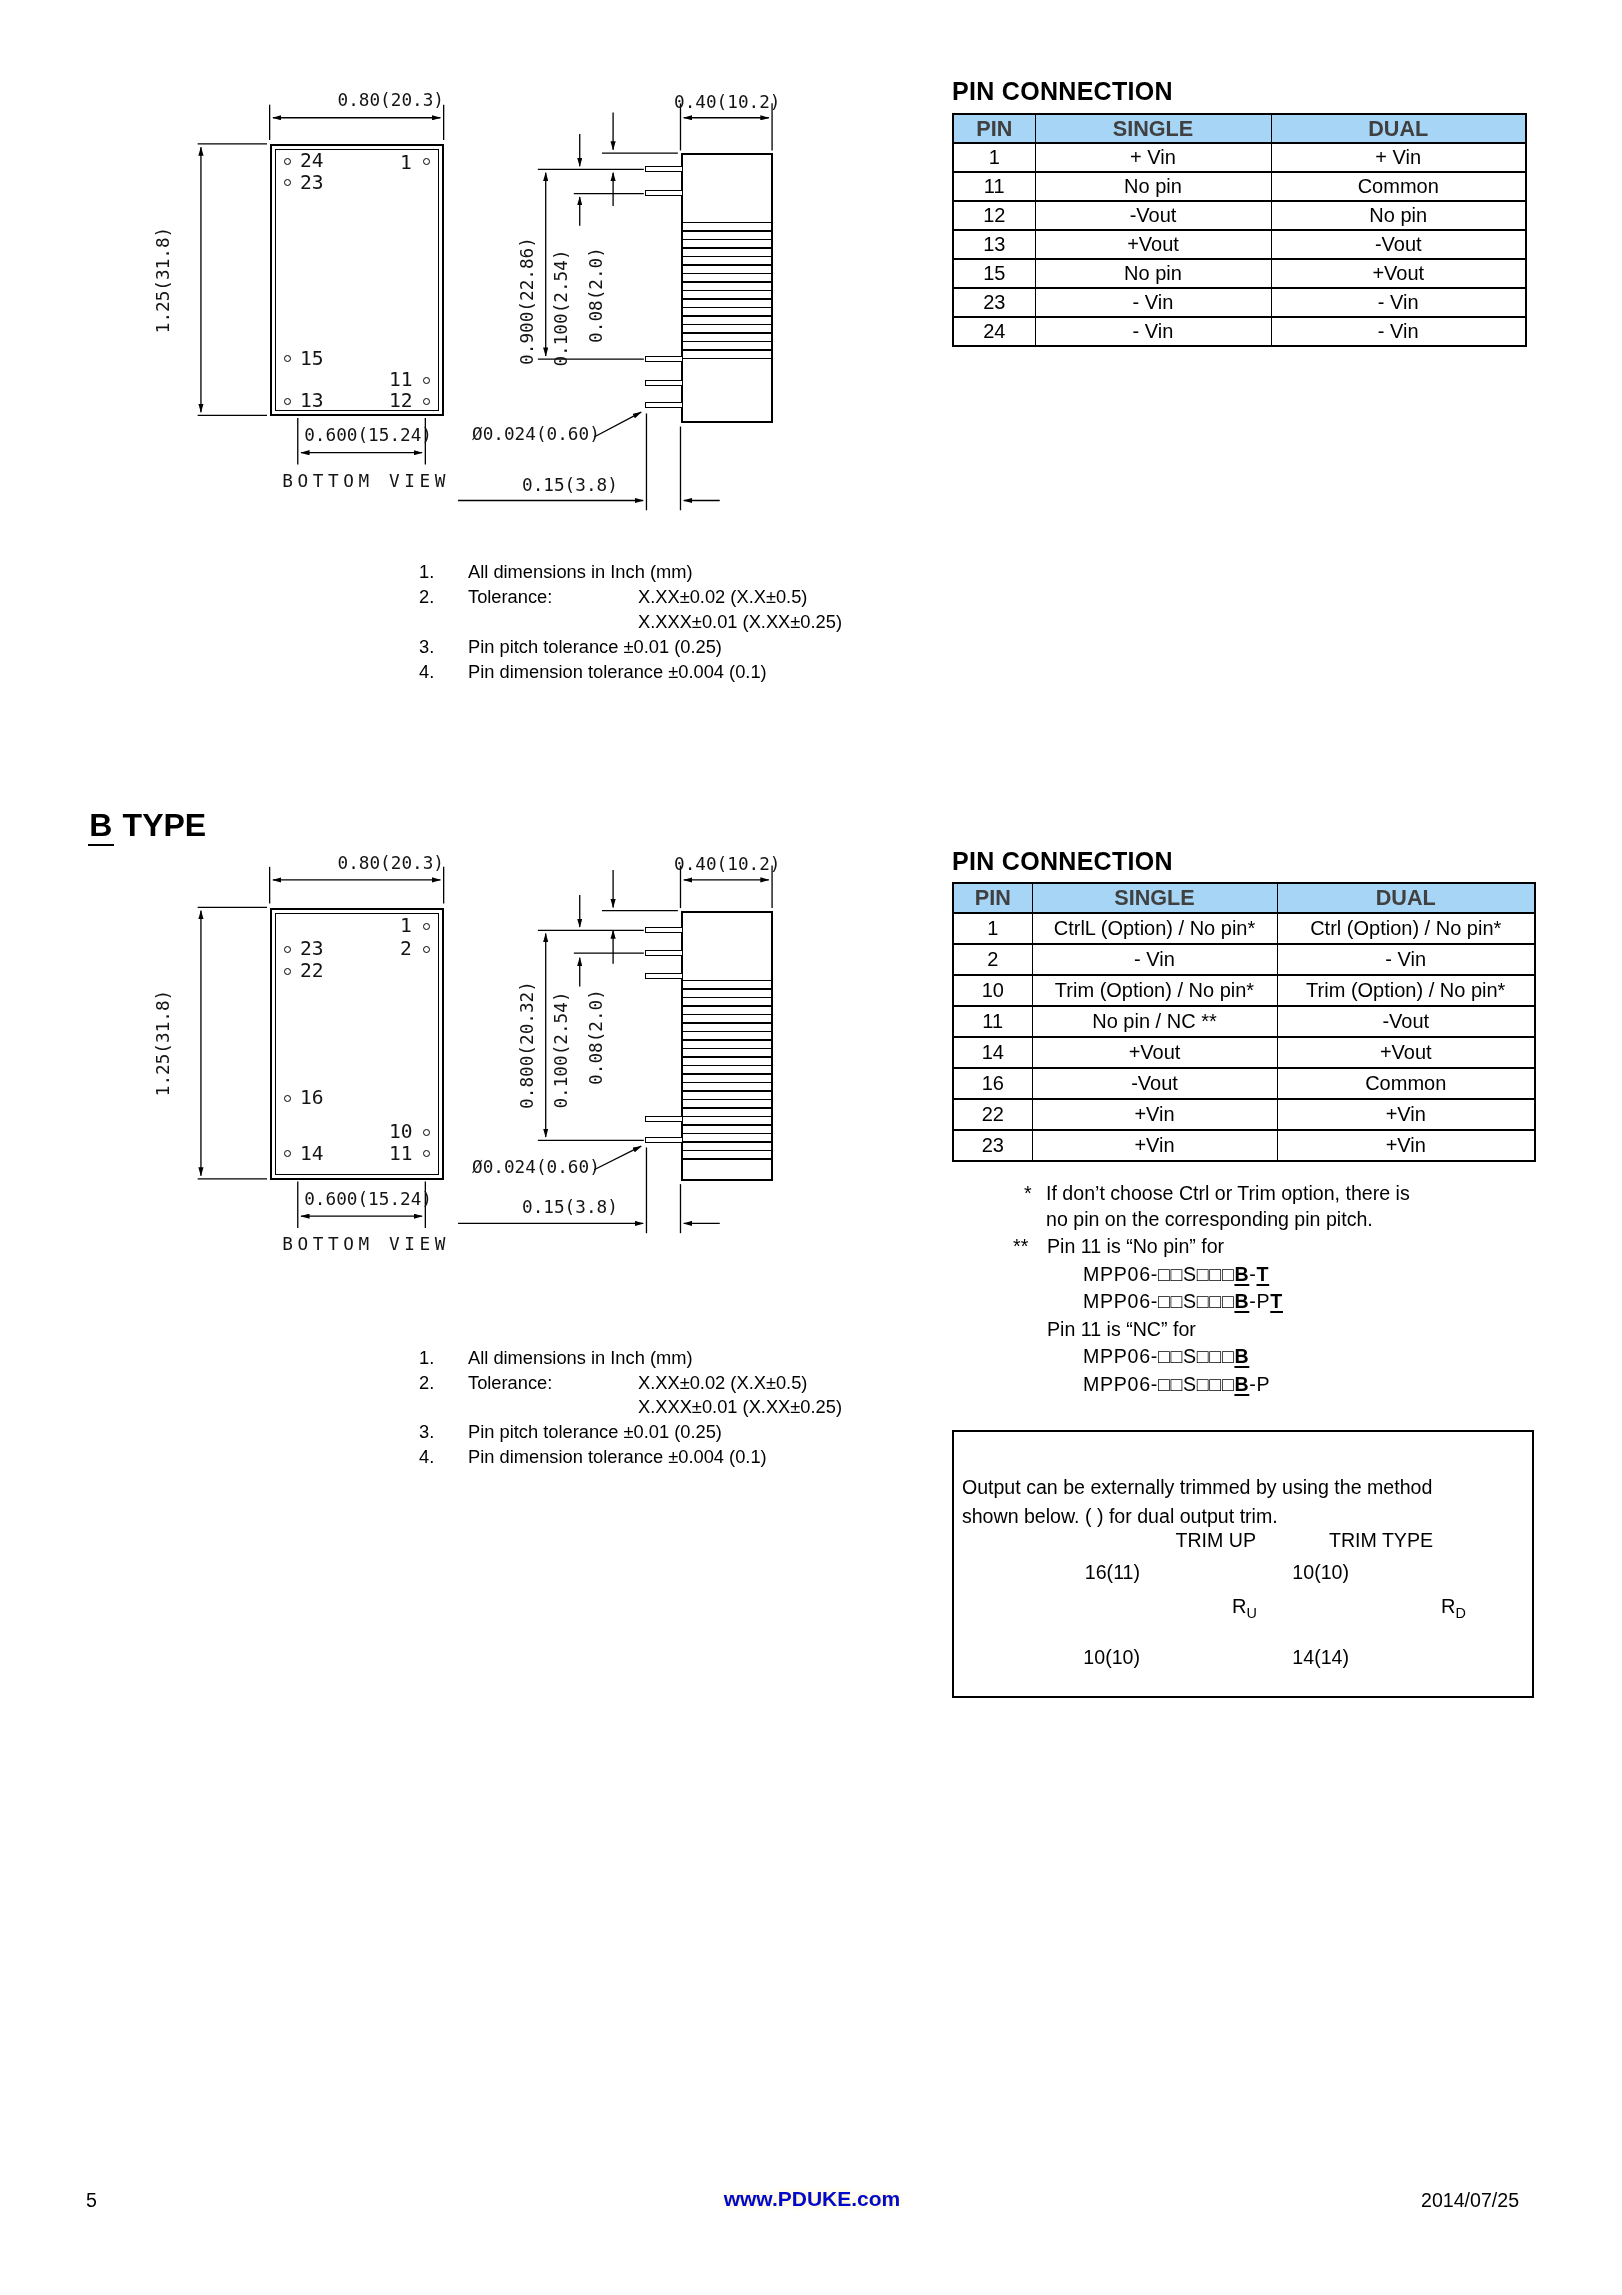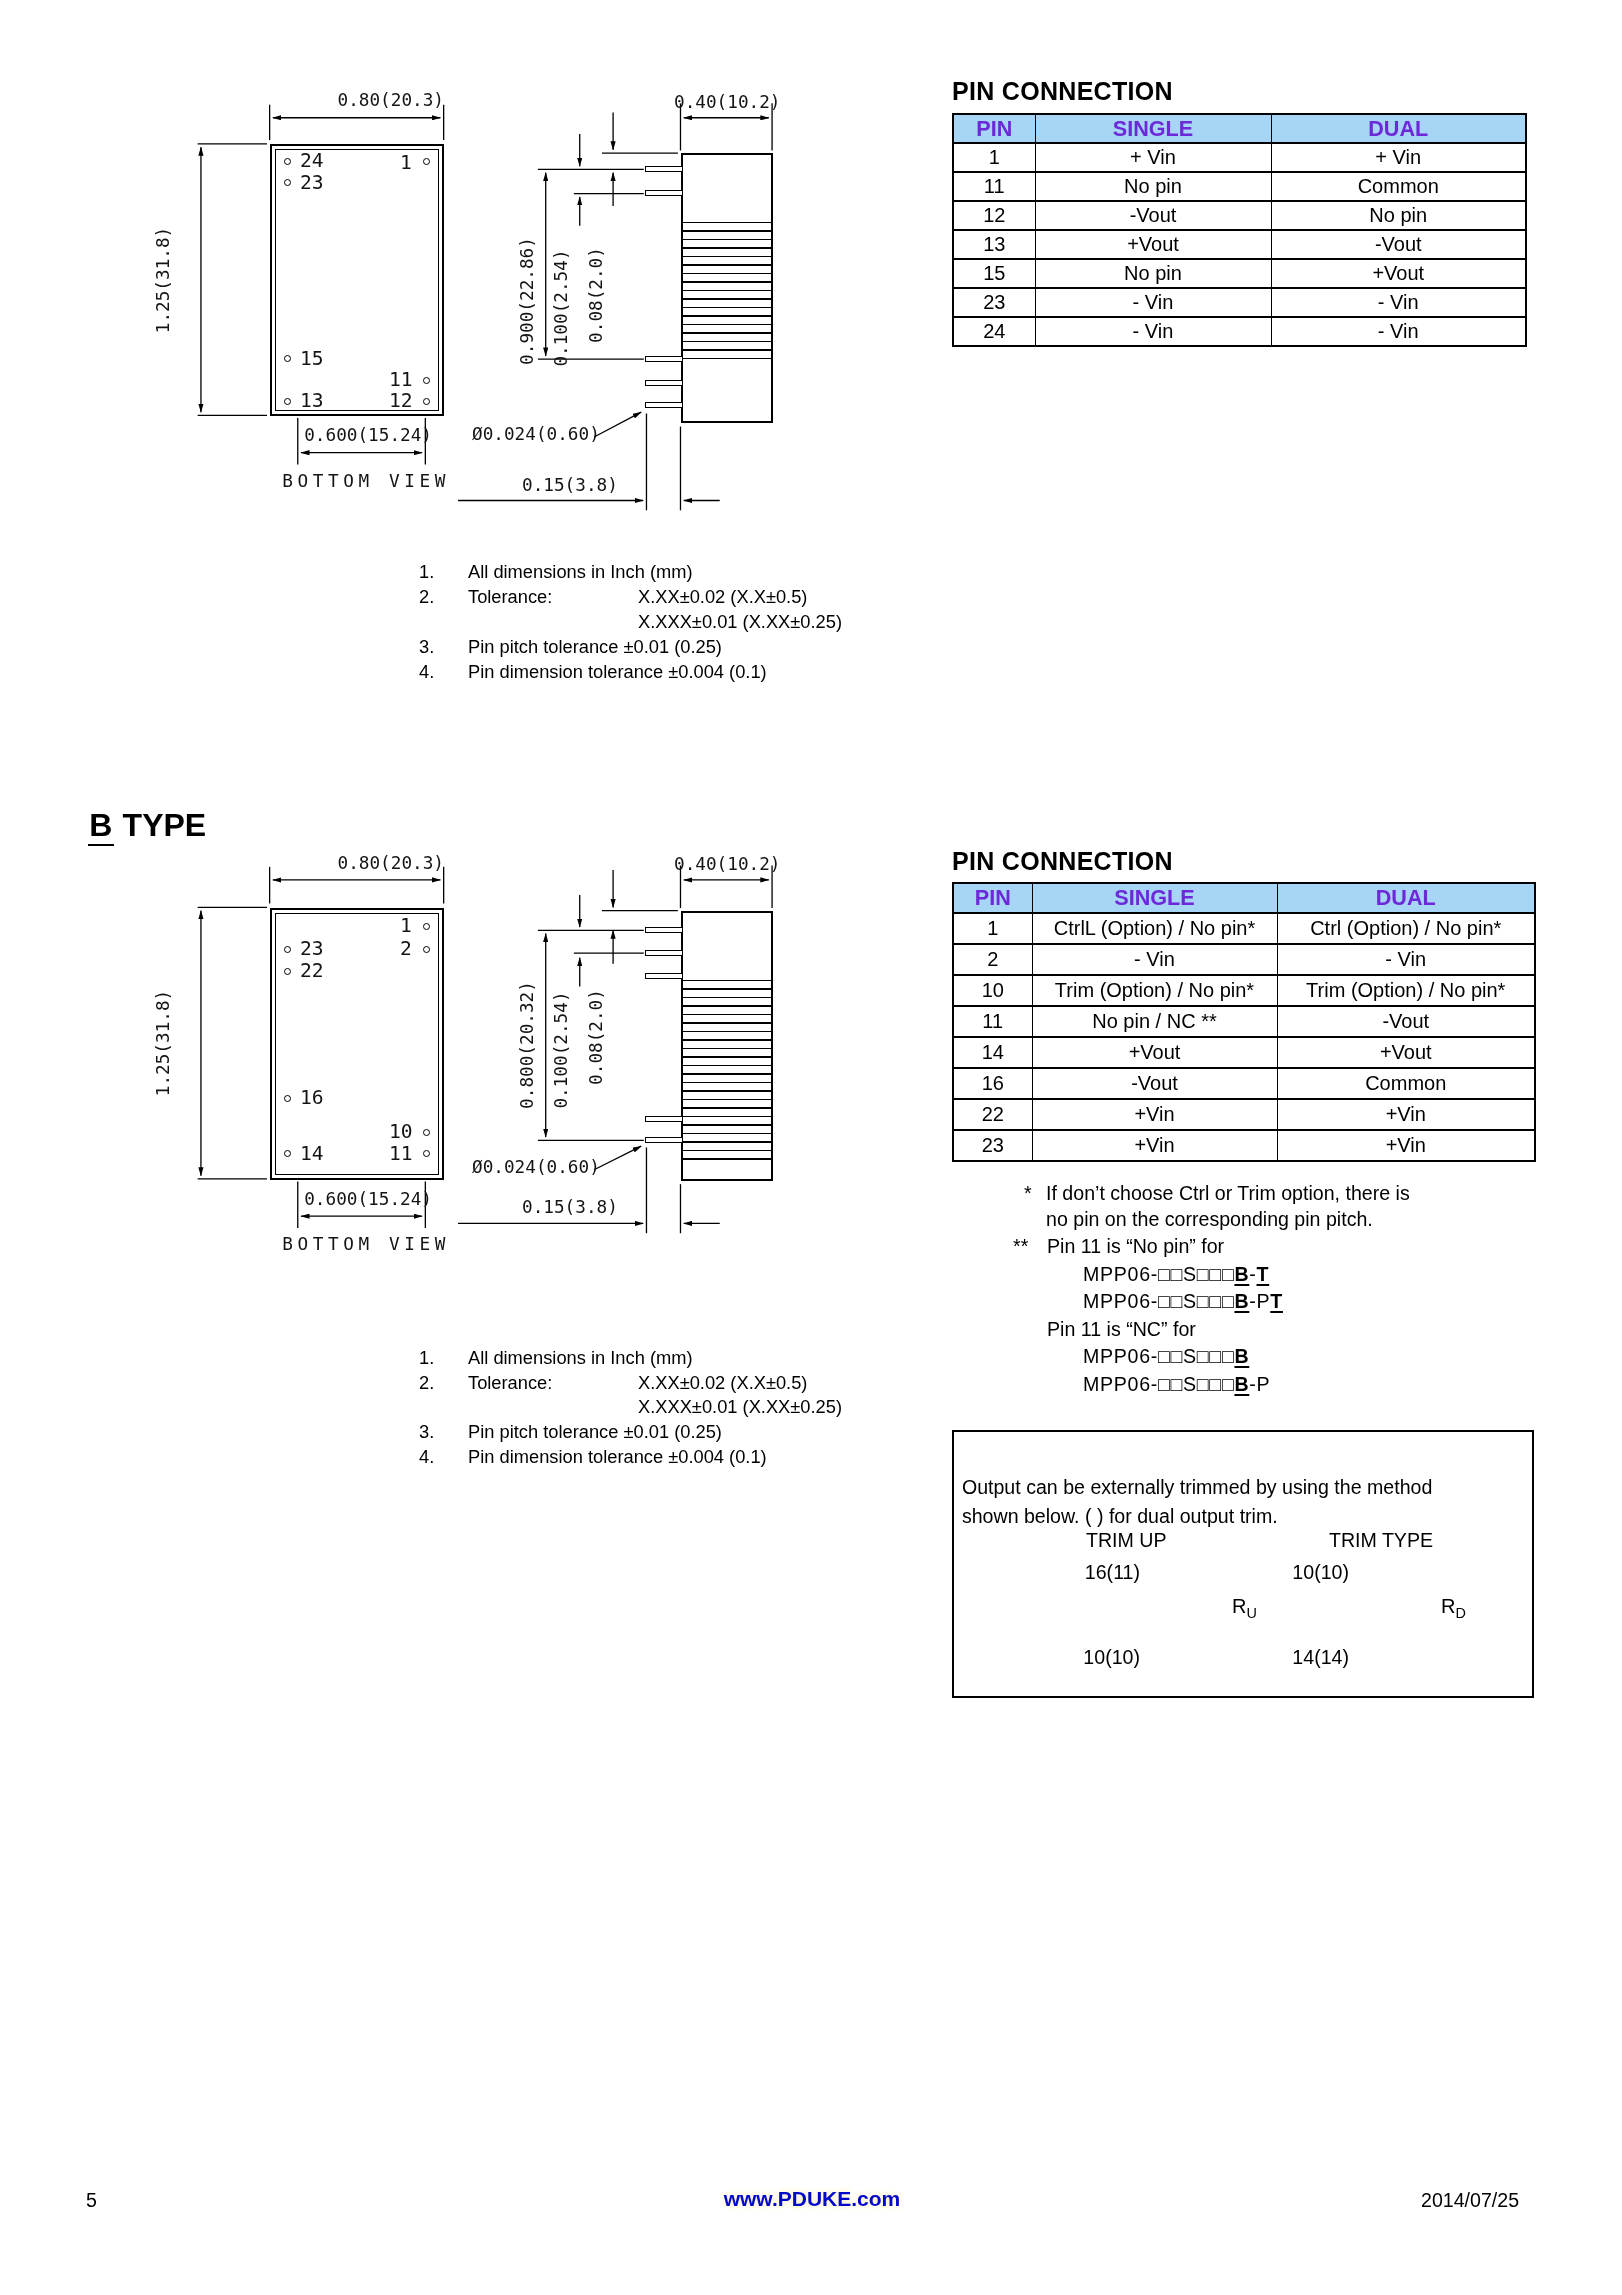--- a/index.html
+++ b/index.html
@@ -14,21 +14,21 @@
   .pin-num{position:absolute;z-index:3;font-family:"DejaVu Sans Mono",monospace;font-size:19.6px;color:#141414;}
   .pcirc{position:absolute;z-index:3;width:7.2px;height:7.2px;border:1.3px solid #000;border-radius:50%;background:#fff;}
   .draw-box{position:absolute;z-index:2;border:2.6px solid #000;background:#fff;}
   .draw-box .inner{position:absolute;inset:3.3px;border:1.3px solid #000;}
   .side-body{position:absolute;z-index:2;border:2.6px solid #000;background:#fff;}
   .fins{position:absolute;left:0;right:0;background:repeating-linear-gradient(to bottom,#000 0,#000 1.3px,transparent 1.3px,transparent 8.5px);}
   .hpin{position:absolute;z-index:3;height:5.9px;width:37px;background:#fff;border:1.3px solid #000;border-right:none;}
   .caption{letter-spacing:4.6px;}
   .sec-title{position:absolute;z-index:2;font-weight:700;font-size:25px;letter-spacing:0.3px;}
   .pin-table{position:absolute;z-index:2;border-collapse:collapse;border:2px solid #000;table-layout:fixed;}
-  .pin-table th{background:#a6d5f6;color:#6d28d9;font-weight:700;font-size:21.6px;
+  .pin-table th{background:#a6d5f6;color:#404040;font-weight:700;font-size:21.6px;
                 border:1.3px solid #000;border-bottom:2px solid #000;padding:0;}
   .pin-table td{font-size:20px;text-align:center;vertical-align:middle;padding:0 3.9px;
                 border-left:1.3px solid #000;border-right:1.3px solid #000;border-top:2.6px double #000;}
   .note{position:absolute;z-index:2;font-size:18.3px;white-space:nowrap;}
   .note30{position:absolute;z-index:2;font-size:19.6px;white-space:nowrap;}
   .model{position:absolute;z-index:2;font-size:19.6px;white-space:nowrap;letter-spacing:0.7px;}
   .mu{font-weight:700;text-decoration:underline;text-decoration-thickness:2px;text-underline-offset:3.3px;}
   .b-type{position:absolute;z-index:2;font-weight:700;font-size:32px;}
   .b-type .bu{border-bottom:2.6px solid #000;padding:0 1.3px 1.3px 1.3px;}
   .trim-box{position:absolute;z-index:2;border:2px solid #000;background:#fff;}
@@ -356,21 +356,21 @@
   <div class="note" style="left:638px;top:1396px">X.XXX±0.01 (X.XX±0.25)</div>
   <div class="note" style="left:419px;top:1421px">3.</div>
   <div class="note" style="left:468px;top:1421px">Pin pitch tolerance ±0.01 (0.25)</div>
   <div class="note" style="left:419px;top:1446px">4.</div>
   <div class="note" style="left:468px;top:1446px">Pin dimension tolerance ±0.004 (0.1)</div>
 
   <div class="trim-box" style="left:952px;top:1430px;width:582px;height:268px;">
     <div class="note30" style="left:7.9px;top:44px">Output can be externally trimmed by using the method</div>
     <div class="note30" style="left:7.9px;top:73px">shown below. ( ) for dual output trim.</div>
   </div>
-  <div class="note30" style="left:1086px;top:1529px;width:170px;text-align:left">TRIM UP</div>
+  <div class="note30" style="left:1086px;top:1529px;width:170px;text-align:right">TRIM UP</div>
   <div class="note30" style="left:1296px;top:1529px;width:170px;text-align:center">TRIM TYPE</div>
   <div class="note30" style="left:1047px;top:1561px;width:93px;text-align:right">16(11)</div>
   <div class="note30" style="left:1047px;top:1646px;width:93px;text-align:right">10(10)</div>
   <div class="note30" style="left:1256px;top:1561px;width:93px;text-align:right">10(10)</div>
   <div class="note30" style="left:1256px;top:1646px;width:93px;text-align:right">14(14)</div>
   <div class="rlab" style="left:1232px;top:1595px"><span>R</span><sub>U</sub></div>
   <div class="rlab" style="left:1441px;top:1595px"><span>R</span><sub>D</sub></div>
 
   <div class="footer-num" style="left:86px;top:2189px">5</div>
   <div class="footer-site" style="left:681px;top:2187px;width:262px">www.PDUKE.com</div>

